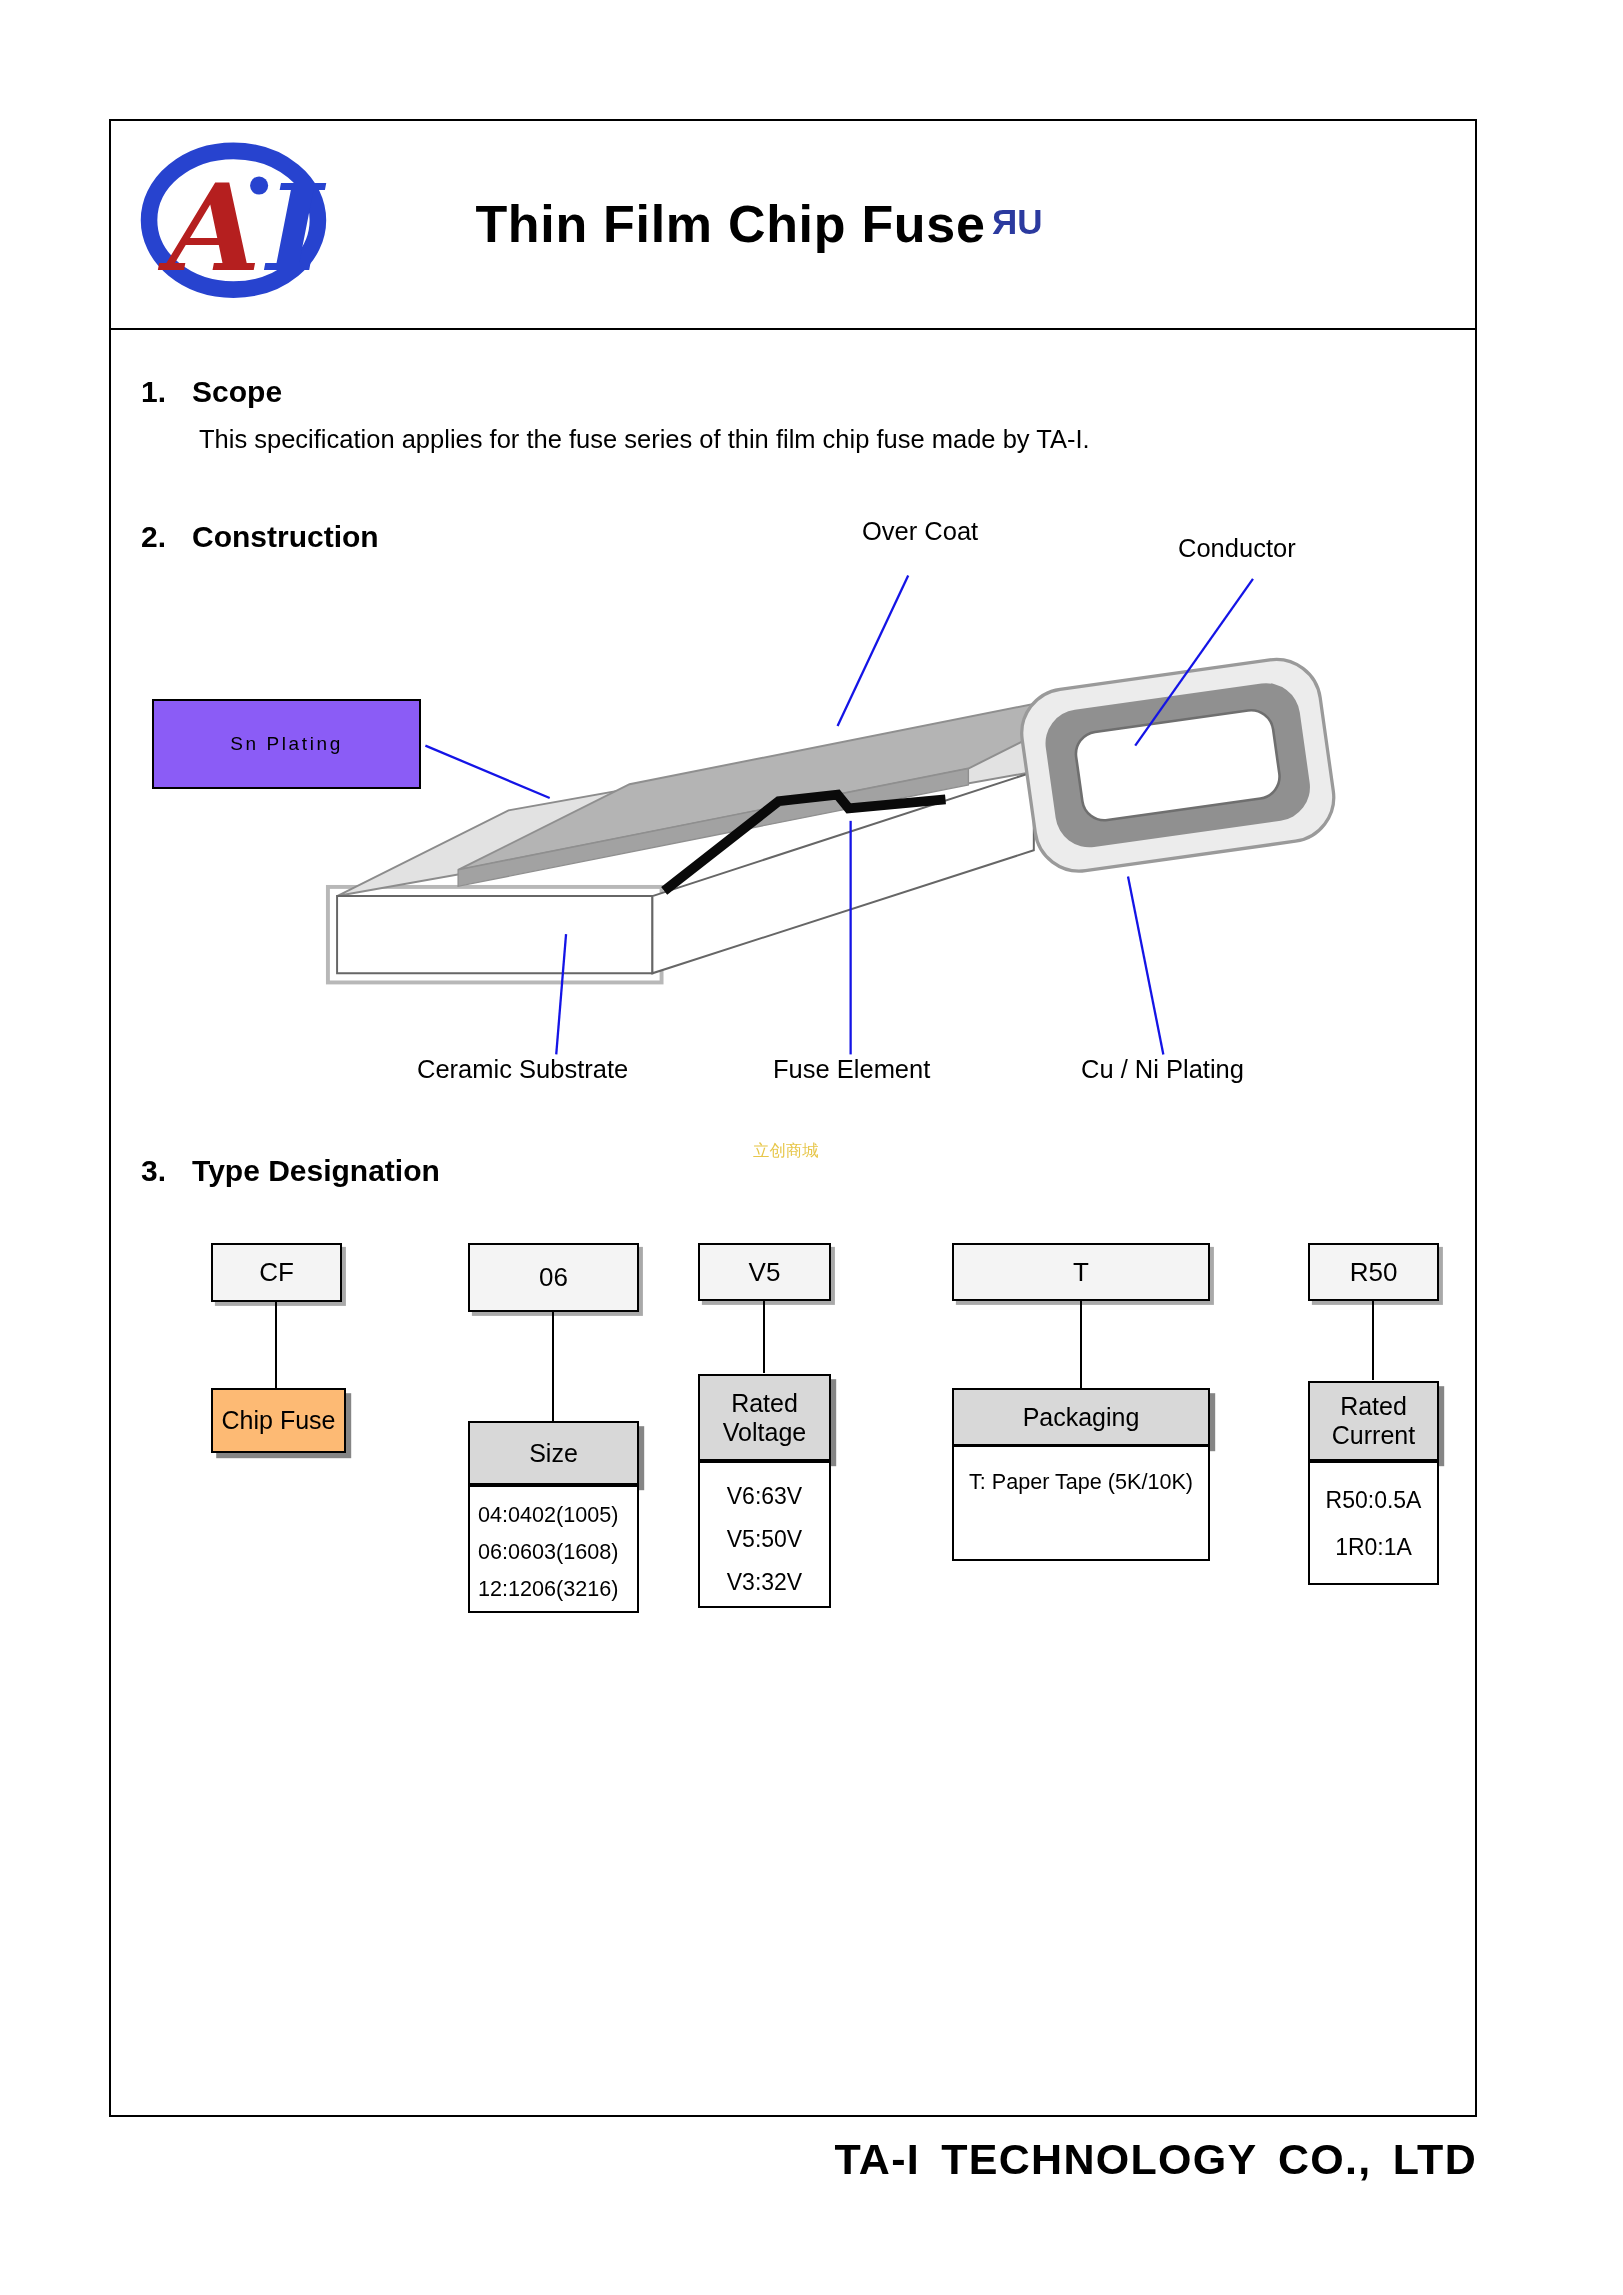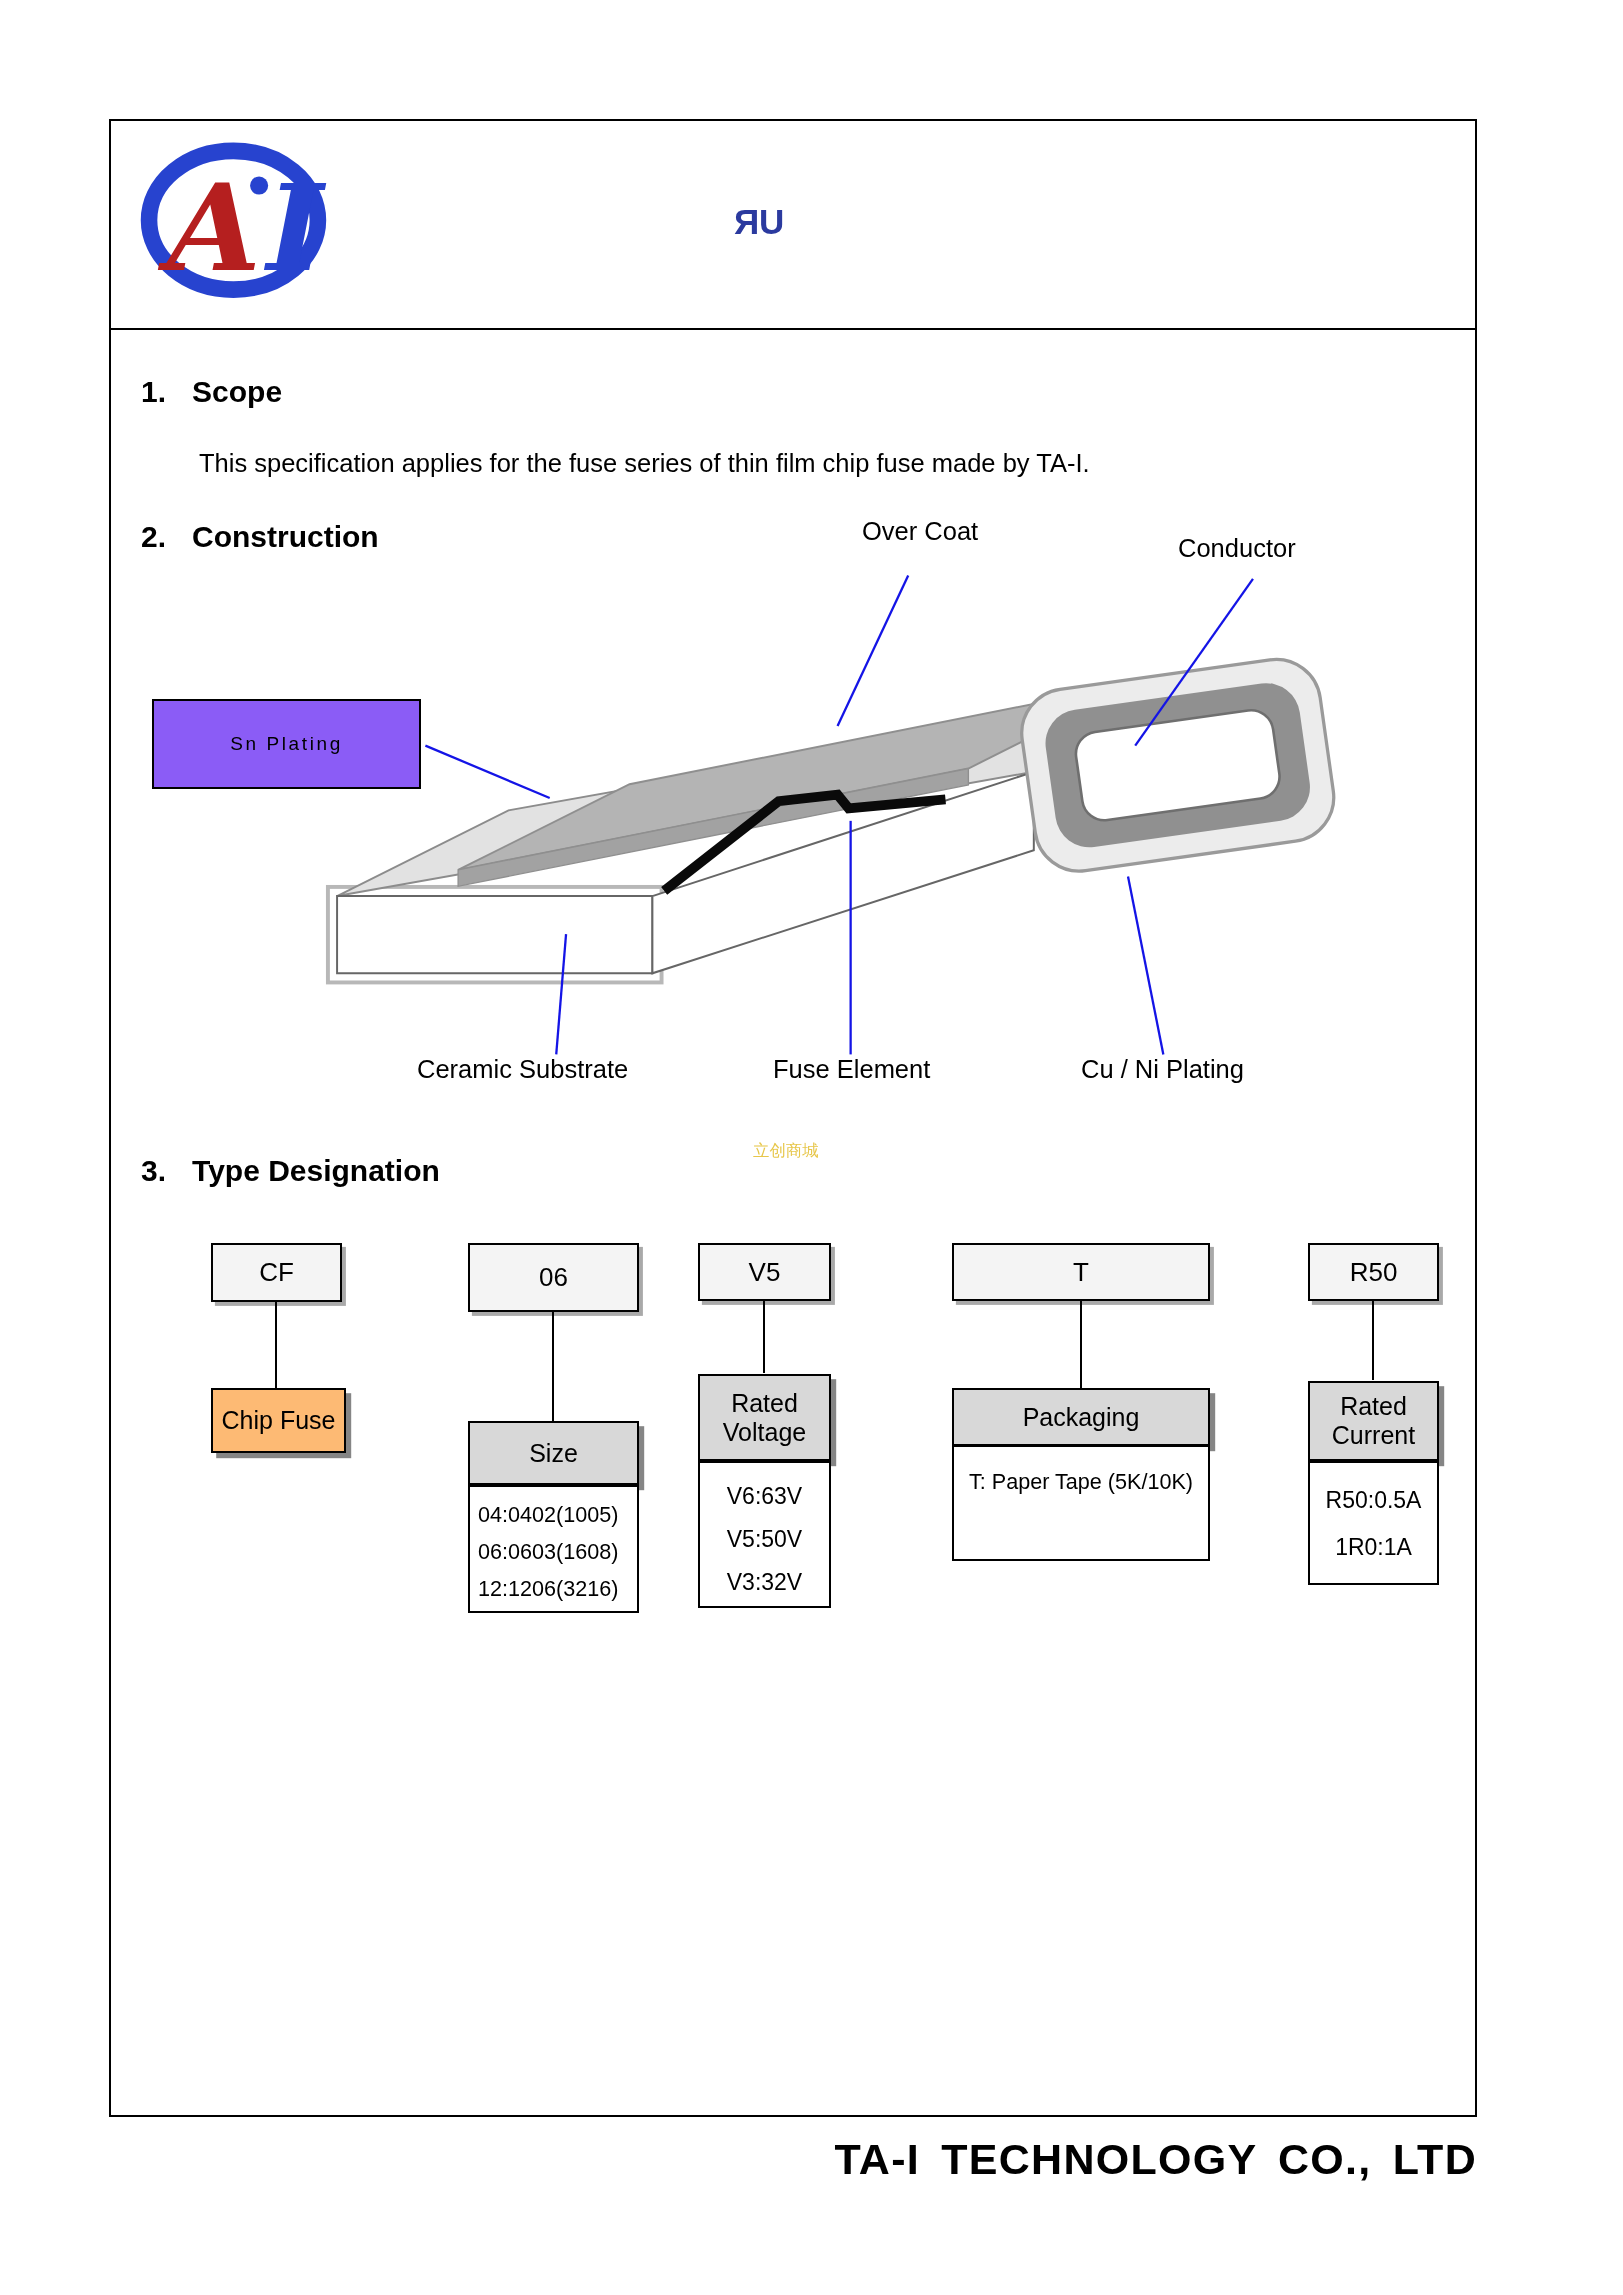--- a/index.html
+++ b/index.html
@@ -17,21 +17,21 @@
   .ul-mark .flip{display:inline-block;transform:scaleX(-1);}
   .info-table{position:absolute;right:0;top:0;width:343px;height:205px;
     border-left:2.6px solid #000;box-sizing:border-box;display:grid;
     grid-template-columns:160px 1fr;grid-template-rows:1fr 1fr 1fr;}
   .info-table .cell{display:flex;align-items:center;justify-content:center;
     font-weight:bold;font-size:23px;box-sizing:border-box;}
   .info-table .cell.lbl{border-right:2.6px solid #000;}
   .info-table .cell.rb{border-bottom:2.6px solid #000;}
   
   .sec-heading{position:absolute;display:flex;gap:26px;font-weight:bold;font-size:30px;}
-  .body-text{position:absolute;font-size:25.5px;margin-top:24px;}
+  .body-text{position:absolute;font-size:25.5px;}
   .diag-label{position:absolute;font-size:25.5px;}
   .sn-box{position:absolute;left:152px;top:699px;width:269px;height:90px;
     border:2px solid #000;box-sizing:border-box;display:flex;align-items:center;
     justify-content:center;font-size:19px;letter-spacing:2.6px;background:#8b5cf6;}
   
   .tbox{position:absolute;border:2px solid #000;background:#f4f4f4;display:flex;
     align-items:center;justify-content:center;font-weight:normal;font-size:26px;
     box-sizing:border-box;box-shadow:3.9px 3.9px 0 #a9a9a9;}
   .cat{position:absolute;border:2px solid #000;background:#d8d8d8;display:flex;
     align-items:center;justify-content:center;font-size:25px;box-sizing:border-box;
@@ -53,20 +53,21 @@
 <div class="header">
 
   <svg style="position:absolute;left:29.4px;top:14.4px;" width="196" height="178" viewBox="0 0 130 115">
     <ellipse cx="62" cy="55" rx="56" ry="46" fill="none" stroke="#2743cf" stroke-width="11"></ellipse>
     <text x="18" y="88" font-family="DejaVu Serif, serif" font-size="80" font-weight="bold" font-style="italic" fill="#b51f1f">A</text>
     <circle cx="79" cy="32" r="6" fill="#2743cf"></circle>
     <text x="84" y="88" font-family="DejaVu Serif, serif" font-size="80" font-weight="bold" font-style="italic" fill="#2743cf">I</text>
   </svg>
 
   <div class="title-wrap">
+    <span class="doc-title">Thin Film Chip Fuse</span>
     <span class="ul-mark">
         <span class="flip">R</span>
         <span>U</span>
       </span>
   </div>
 
 </div>
 
 <div class="sec-heading" style="left:141px;top:375px;">
   <span>1.</span>

